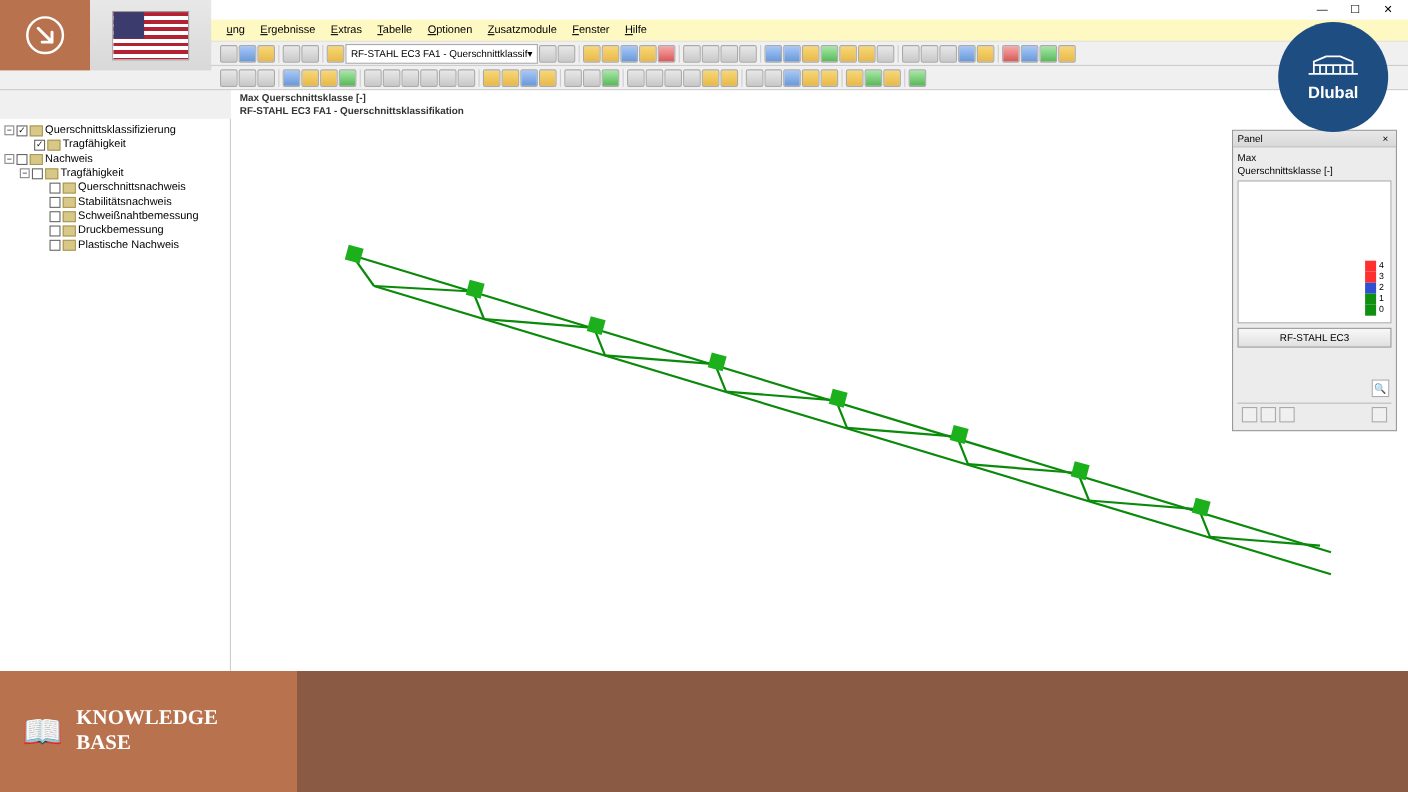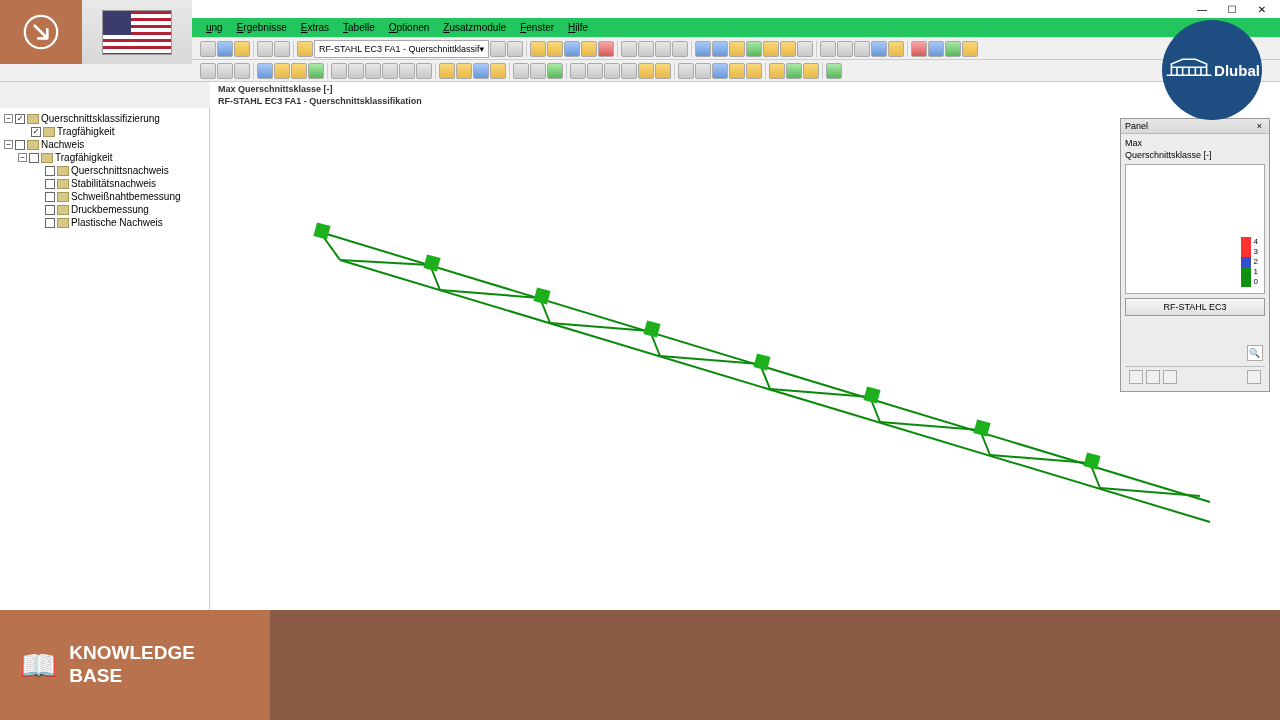--- a/index.html
+++ b/index.html
@@ -5,37 +5,37 @@
 * { margin: 0; padding: 0; box-sizing: border-box; font-family: Arial, sans-serif; }
 body { width: 1280px; height: 720px; overflow: hidden; background: #fff; position: relative; }
 
 
 .overlay-topleft { position: absolute; top: 0; left: 0; width: 82px; height: 64px; background: #b8724e; display: flex; align-items: center; justify-content: center; z-index: 100; }
 .overlay-topleft svg { width: 36px; height: 36px; }
 .overlay-flag { position: absolute; top: 0; left: 82px; width: 110px; height: 64px; background: linear-gradient(#e8e8e8,#d8d8d8); display: flex; align-items: center; justify-content: center; z-index: 100; }
 .flag { width: 70px; height: 45px; position: relative; background: #fff; overflow: hidden; border: 1px solid #999; }
 .flag-stripes { position: absolute; inset: 0; background: repeating-linear-gradient(#b22234 0 3.46px,#fff 3.46px 6.92px); }
 .flag-canton { position: absolute; top: 0; left: 0; width: 28px; height: 24px; background: #3c3b6e; }
-.overlay-logo { position: absolute; top: 20px; right: 18px; width: 100px; height: 100px; border-radius: 50%; background: #1e4d82; display: flex; flex-direction: row; align-items: center; justify-content: center; color: #fff; z-index: 100; }
+.overlay-logo { position: absolute; top: 20px; right: 18px; width: 100px; height: 100px; border-radius: 50%; background: #1e4d82; display: flex; flex-direction: column; align-items: center; justify-content: center; color: #fff; z-index: 100; }
 .overlay-logo-bridge { width: 50px; height: 24px; margin-bottom: 4px; }
 .overlay-logo-text { font-size: 15px; font-weight: bold; }
 
 
 .banner { position: absolute; bottom: 0; left: 0; right: 0; height: 110px; background: #8a5a44; display: flex; align-items: center; z-index: 99; color: #fff; }
 .banner-title { flex: 1; padding-left: 30px; font-size: 30px; line-height: 1.3; }
 .banner-right { width: 270px; height: 100%; background: #b8724e; display: flex; align-items: center; gap: 12px; padding-left: 20px; }
 .banner-icon { font-size: 30px; }
-.banner-kb { font-size: 19px; font-weight: bold; line-height: 1.2; }
+.banner-kb { font-size: 19px; font-weight: bold; line-height: 1.2; font-family: Liberation Serif, serif; }
 
 
 .app { position: absolute; top: 0; left: 0; right: 0; bottom: 110px; background: #f0f0f0; display: flex; flex-direction: column; }
 .titlebar { height: 18px; background: #fff; display: flex; justify-content: flex-end; align-items: center; padding-right: 4px; gap: 2px; }
 .win-btn { width: 28px; height: 16px; display: flex; align-items: center; justify-content: center; font-size: 10px; cursor: pointer; }
 
-.menubar { height: 20px; background: #22c55e; display: flex; align-items: center; padding-left: 200px; gap: 2px; font-size: 10px; border-bottom: 1px solid #ddd; }
+.menubar { height: 20px; background: #fef9c3; display: flex; align-items: center; padding-left: 200px; gap: 2px; font-size: 10px; border-bottom: 1px solid #ddd; }
 .menubar span { padding: 2px 6px; cursor: pointer; }
 
 .toolbar { height: 22px; background: #f0f0f0; border-bottom: 1px solid #ccc; display: flex; align-items: center; padding-left: 200px; gap: 1px; }
 .toolbar2 { height: 22px; background: #f0f0f0; border-bottom: 1px solid #ccc; display: flex; align-items: center; padding-left: 200px; gap: 1px; }
 .tool-ico { width: 16px; height: 16px; background: linear-gradient(#f8d878,#e8b848); border: 1px solid #aaa; border-radius: 2px; cursor: pointer; flex-shrink: 0; }
 .tool-ico.blue { background: linear-gradient(#a8c8f8,#6898d8); }
 .tool-ico.grn { background: linear-gradient(#a8e8a8,#58b858); }
 .tool-ico.red { background: linear-gradient(#f8a8a8,#d85858); }
 .tool-ico.gry { background: linear-gradient(#e8e8e8,#c8c8c8); }
 .tool-sep { width: 1px; height: 16px; background: #ccc; margin: 0 2px; }

